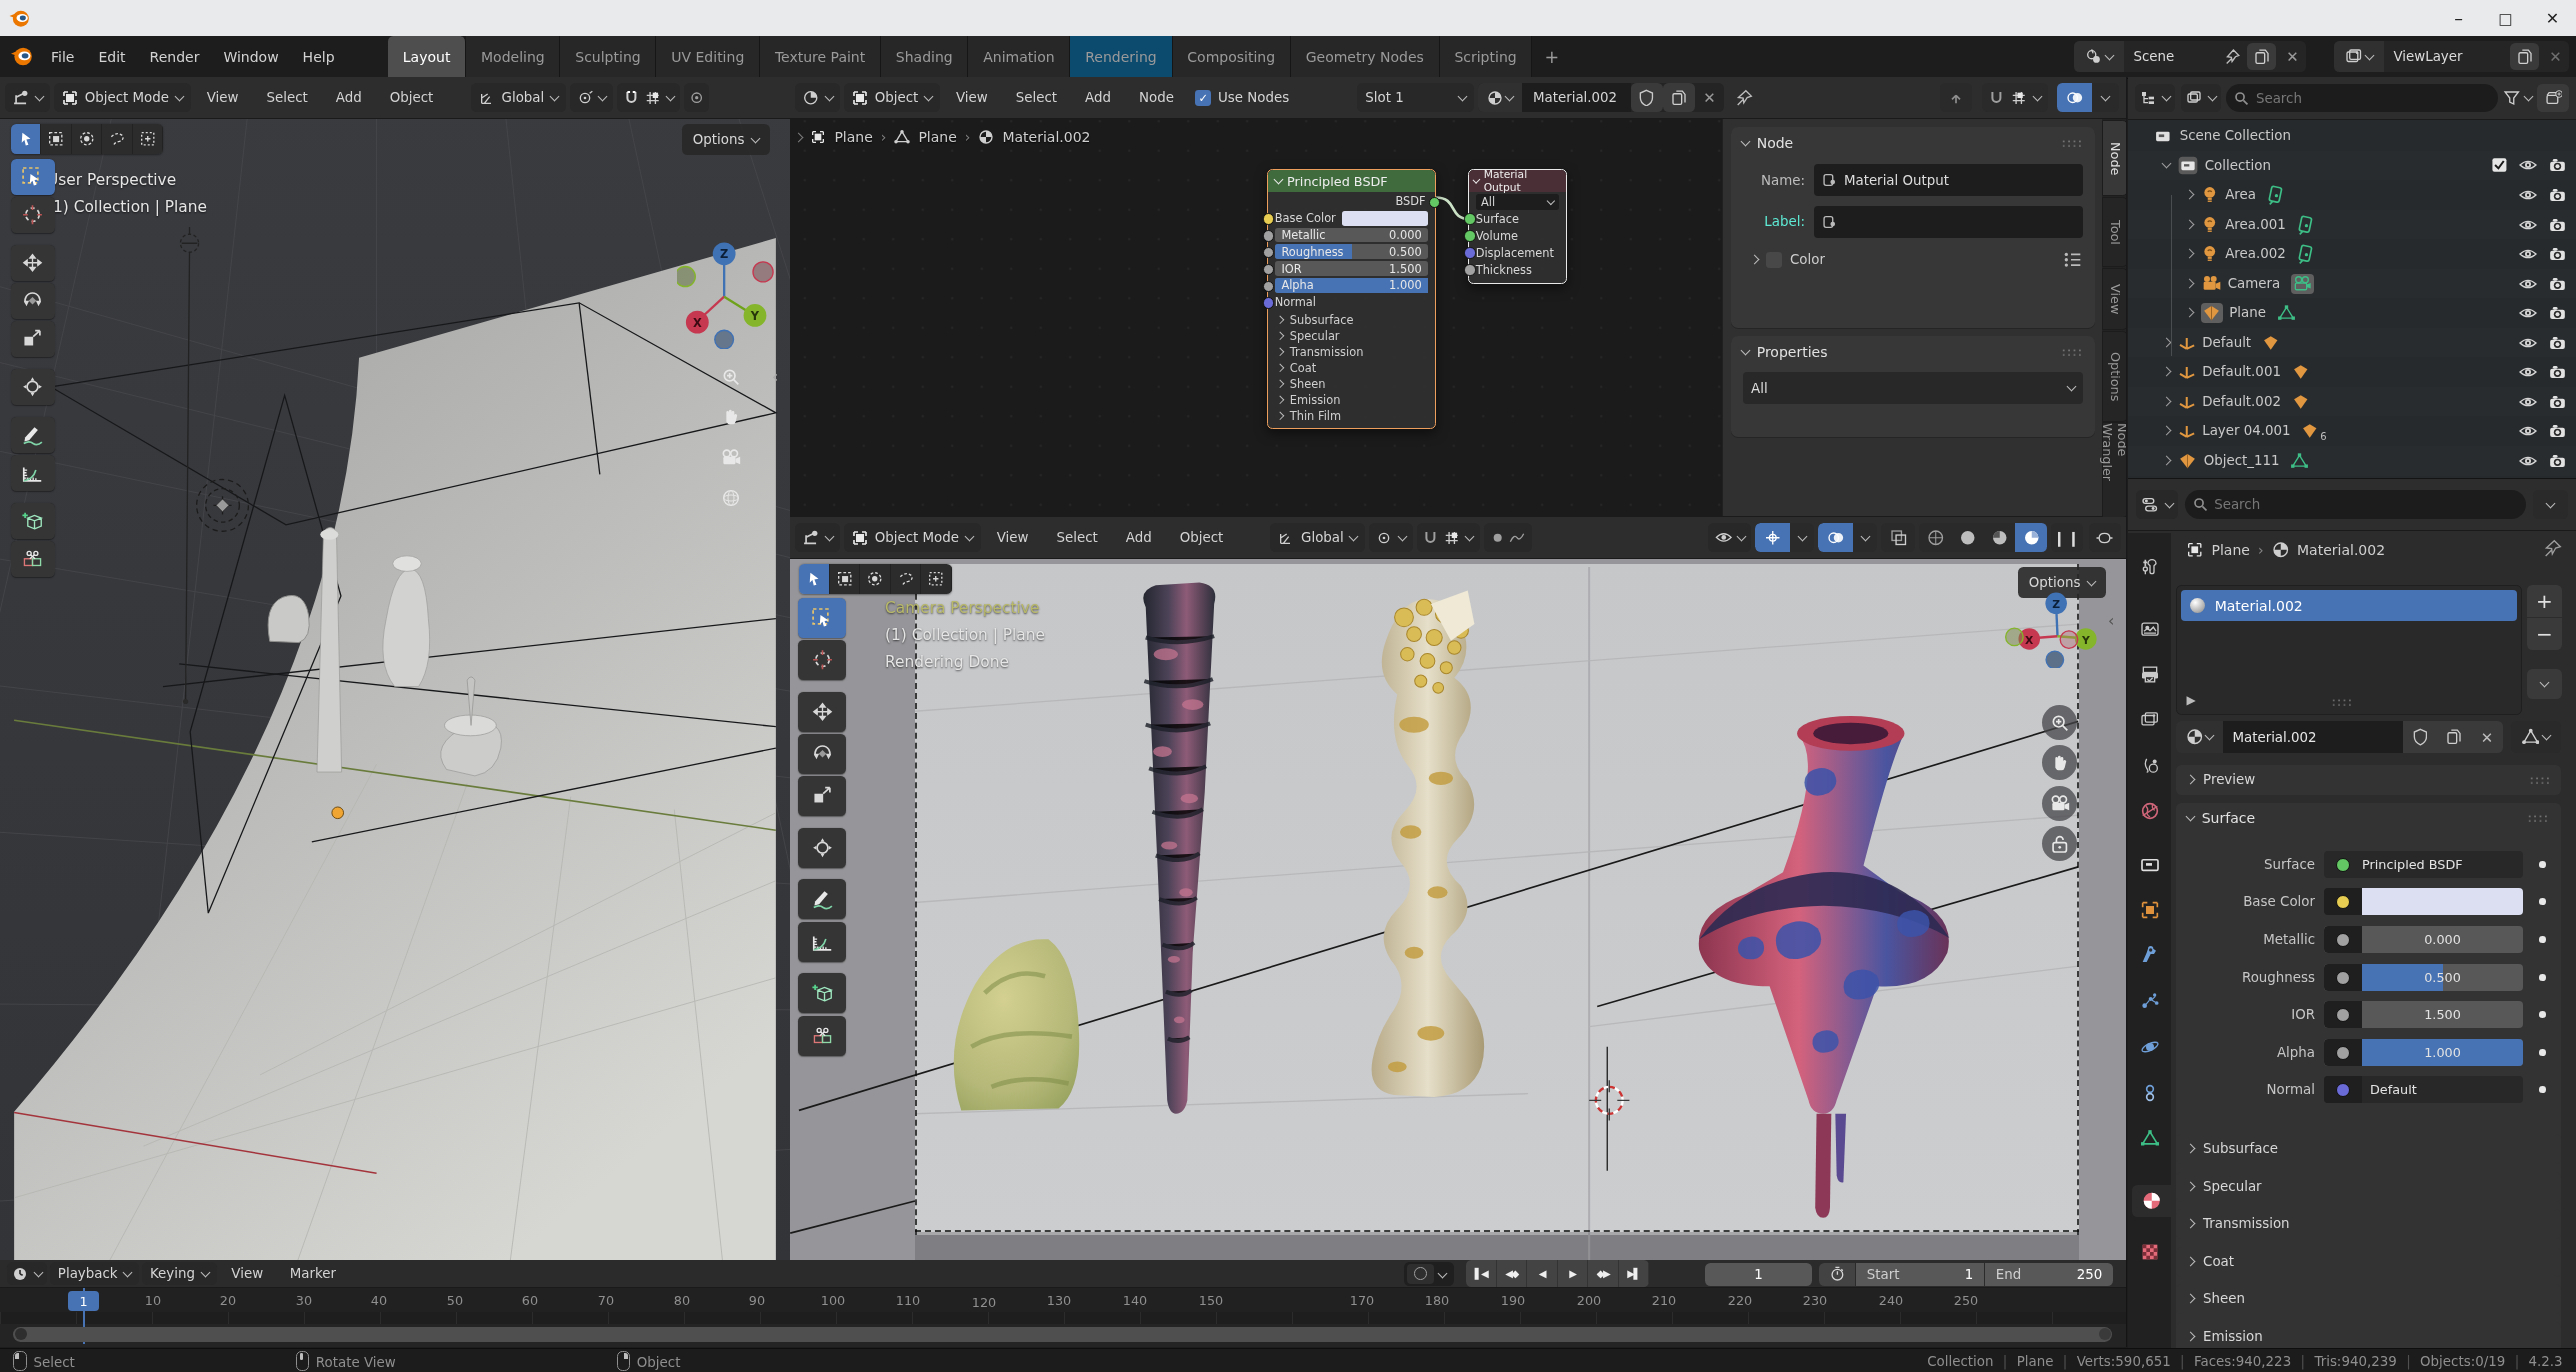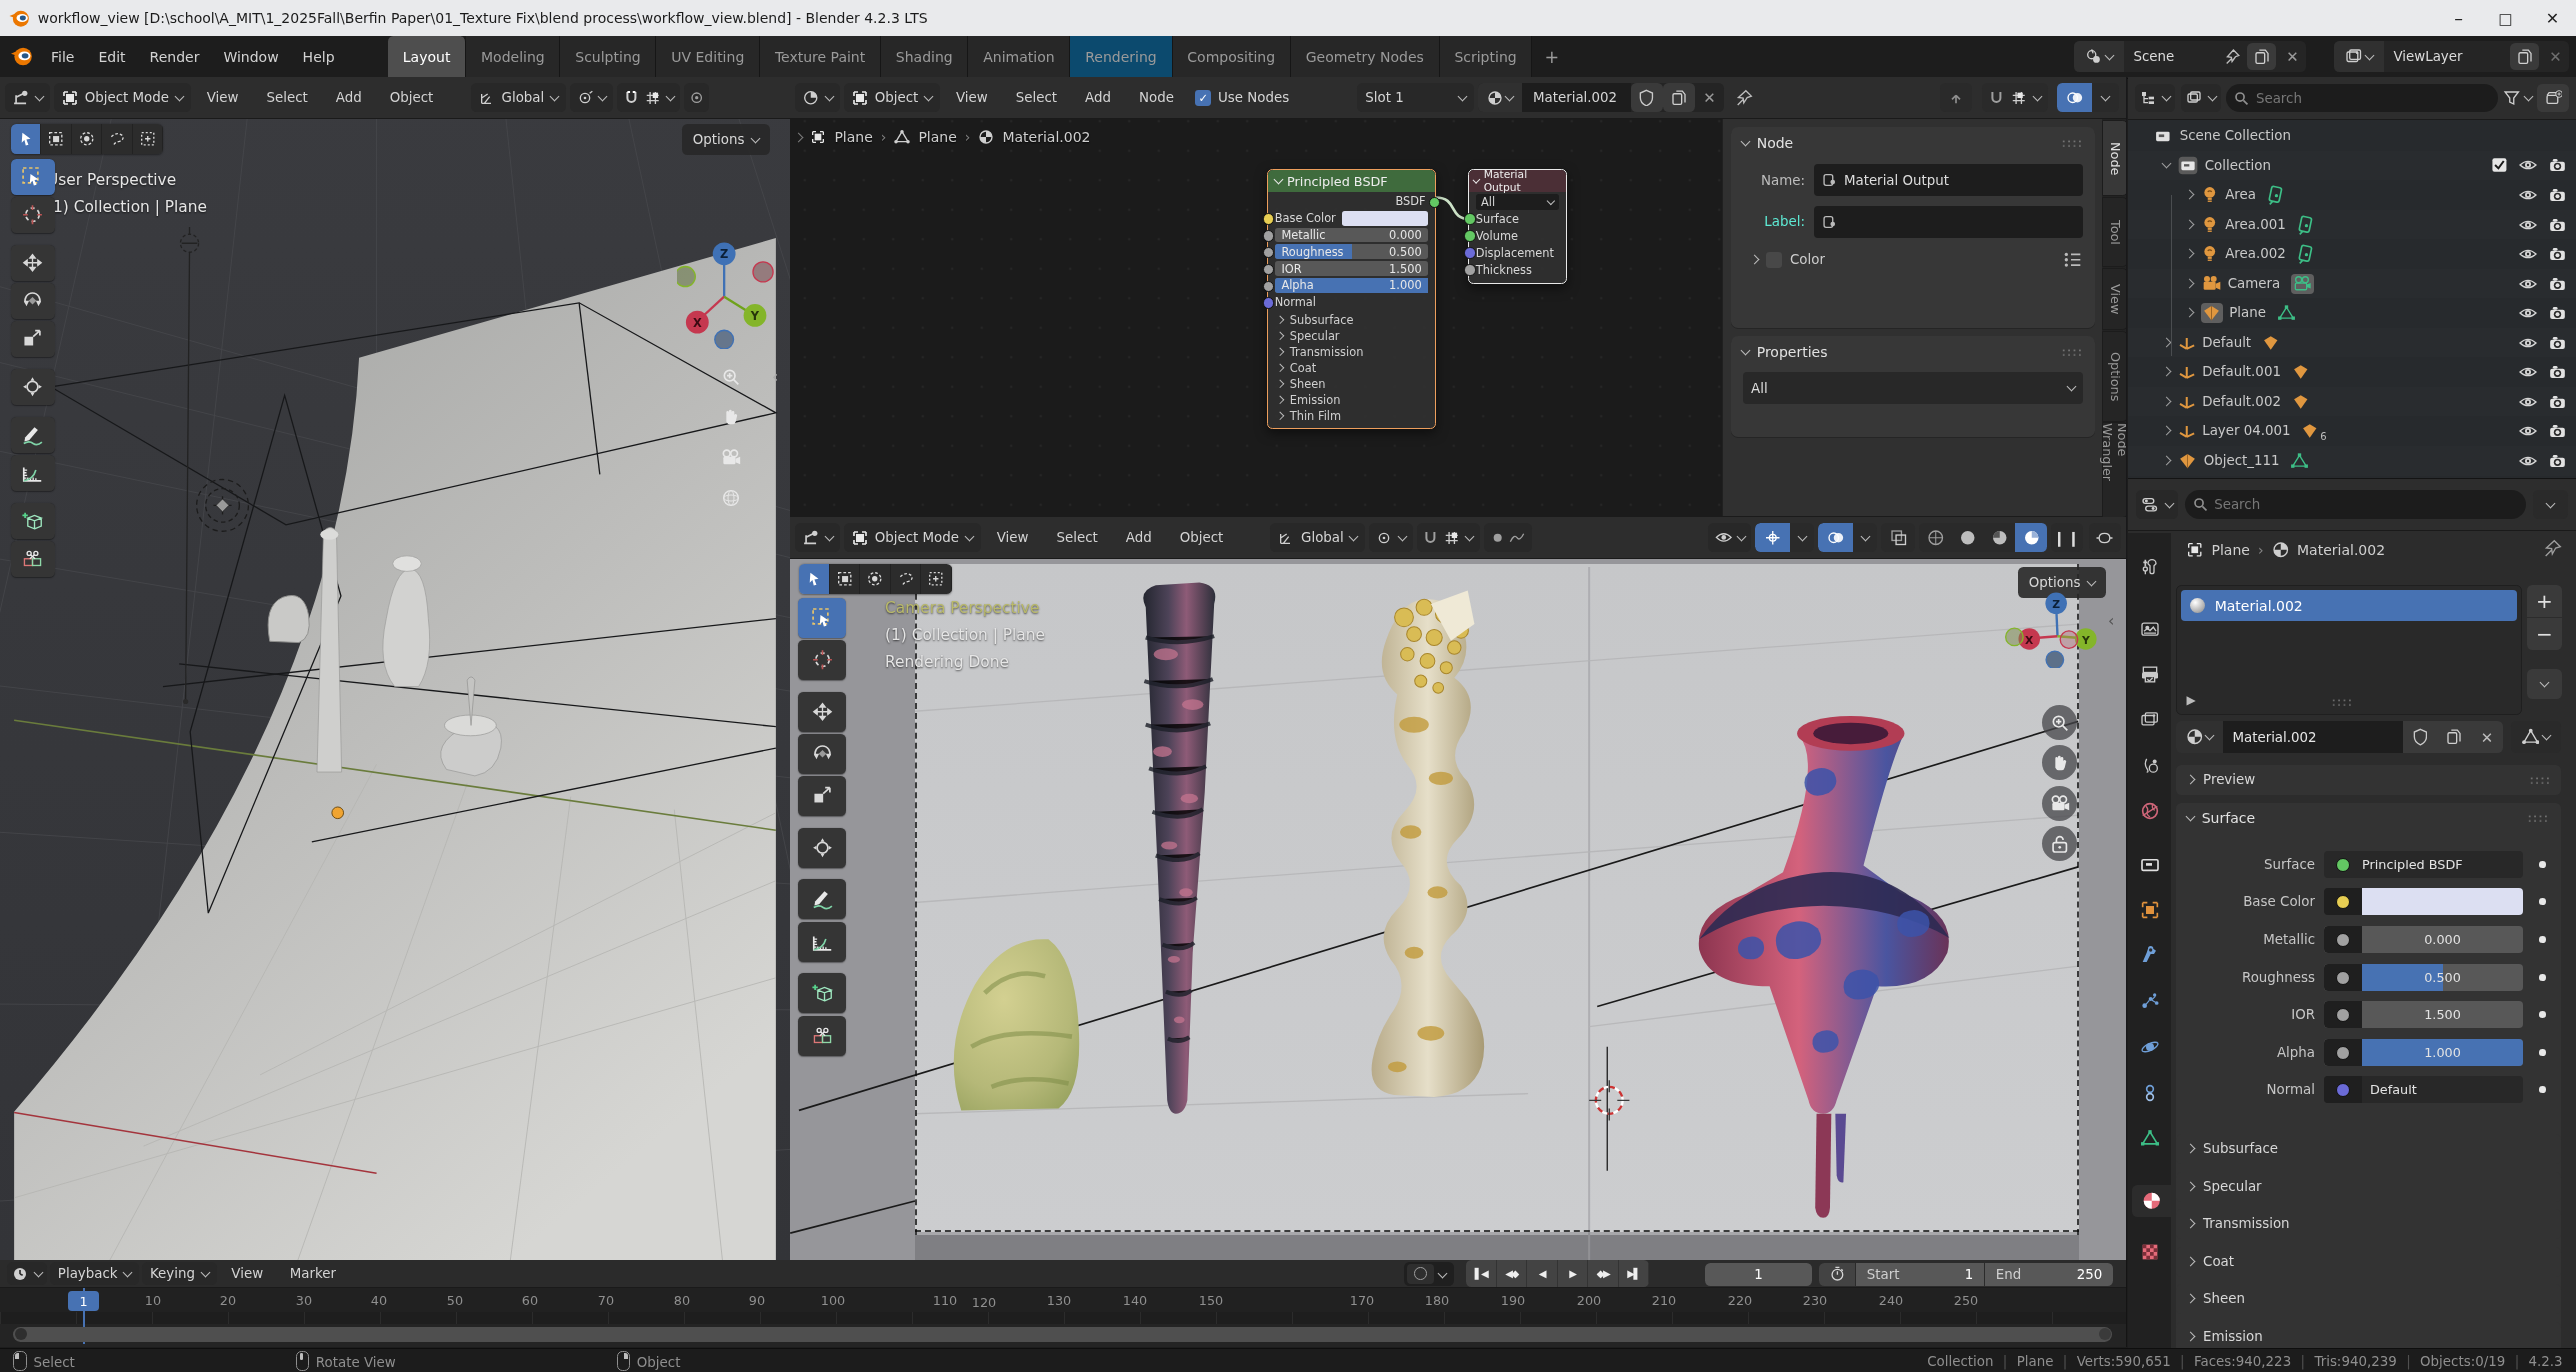--- a/index.html
+++ b/index.html
@@ -66,21 +66,20 @@
 
   <div class="abs" style="left:0;top:0;width:2576px;height:36px;background:#e9eaec;border-bottom:0.7px solid #c9c9c9;display:flex;align-items:center;">
     <span style="margin:0 6.7px 0 8px;width:23px;height:20px;position:relative;display:inline-block;">
       <svg width="23" height="20" viewBox="0 0 34 30">
           <circle cx="19" cy="16" r="12" fill="#eb7700"></circle>
           <ellipse cx="21" cy="15" rx="8.5" ry="6" fill="#fff"></ellipse>
           <ellipse cx="22" cy="15" rx="4.5" ry="3.6" fill="#265787"></ellipse>
           <path d="M2 12 L14 7 L10 15 Z" fill="#eb7700"></path>
         </svg>
     </span>
-    <span style="color:#1b1b1b;font-size:14px;">workflow_view [D:\school\A_MIT\1_2025Fall\Berfin Paper\01_Texture Fix\blend process\workflow_view.blend] - Blender 4.2.3 LTS</span>
     <span style="flex:1"></span>
     <span style="width:47px;text-align:center;color:#222;font-size:17.5px;">–</span>
     <span style="width:47px;text-align:center;color:#222;font-size:14.8px;">□</span>
     <span style="width:47px;text-align:center;color:#222;font-size:16px;">✕</span>
   </div>
 
   <div class="abs" style="left:0;top:36px;width:2576px;height:42px;background:#1d1d1d;border-bottom:0.7px solid #101010;">
     <span style="position:absolute;left:9.4px;top:9.4px;">
       <svg width="25.5" height="23" viewBox="0 0 38 34">
           <circle cx="21" cy="17" r="13" fill="#eb7700"></circle>
@@ -1936,21 +1935,21 @@
         <span class="tick" style="left: 153px; top: 4.7px;">10</span>
         <span class="tick" style="left: 228px; top: 4.7px;">20</span>
         <span class="tick" style="left: 304px; top: 4.7px;">30</span>
         <span class="tick" style="left: 379px; top: 4.7px;">40</span>
         <span class="tick" style="left: 455px; top: 4.7px;">50</span>
         <span class="tick" style="left: 530px; top: 4.7px;">60</span>
         <span class="tick" style="left: 606px; top: 4.7px;">70</span>
         <span class="tick" style="left: 682px; top: 4.7px;">80</span>
         <span class="tick" style="left: 757px; top: 4.7px;">90</span>
         <span class="tick" style="left: 833px; top: 4.7px;">100</span>
-        <span class="tick" style="left: 908px; top: 4.7px; margin-left: 37px;">110</span>
+        <span class="tick" style="left: 908px; top: 4.7px;">110</span>
         <span class="tick" style="left: 984px; top: 7px;">120</span>
         <span class="tick" style="left: 1059px; top: 4.7px;">130</span>
         <span class="tick" style="left: 1135px; top: 4.7px;">140</span>
         <span class="tick" style="left: 1211px; top: 4.7px;">150</span>
         <span class="tick" style="left: 1286px; top: 22px; font-weight: bold;">160</span>
         <span class="tick" style="left: 1362px; top: 4.7px;">170</span>
         <span class="tick" style="left: 1437px; top: 4.7px;">180</span>
         <span class="tick" style="left: 1513px; top: 4.7px;">190</span>
         <span class="tick" style="left: 1589px; top: 4.7px;">200</span>
         <span class="tick" style="left: 1664px; top: 4.7px;">210</span>

